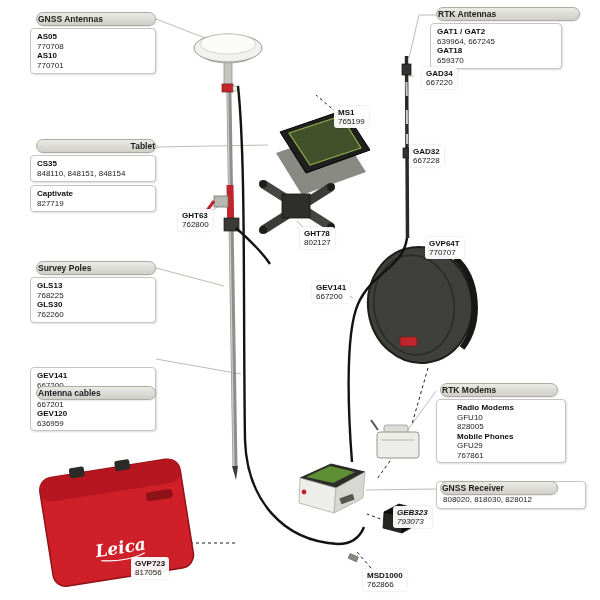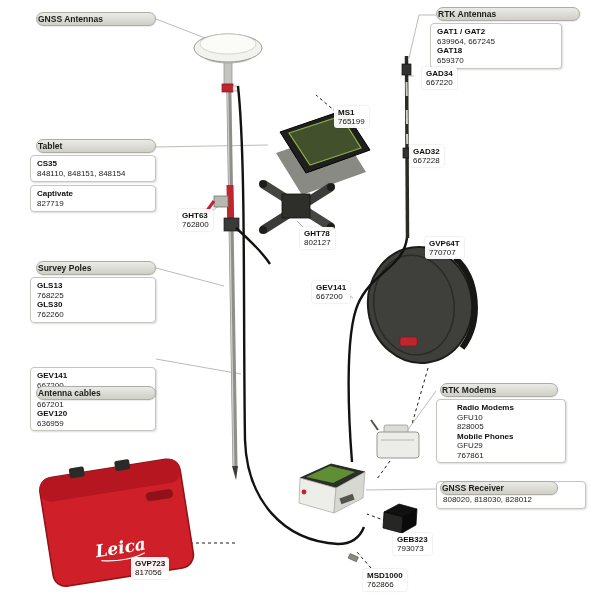--- a/index.html
+++ b/index.html
@@ -157,30 +157,36 @@
       <rect x="46" y="468" width="142" height="24" rx="11" fill="#b5161f"></rect>
       <rect x="78" y="462" width="15" height="10" rx="2" fill="#2a2a26"></rect>
       <rect x="124" y="462" width="15" height="10" rx="2" fill="#2a2a26"></rect>
       <rect x="150" y="498" width="27" height="9" rx="4" fill="#8f1218"></rect>
       <text x="117" y="554" text-anchor="middle" font-family="DejaVu Serif, serif" font-style="italic" font-weight="bold" font-size="17" fill="#ffffff">Leica</text>
       <path d="M96,558 C 112,562 130,561 140,557" fill="none" stroke="#ffffff" stroke-width="1.2"></path>
     </g>
   </svg>
 
   <div class="ib-header" style="left:36px;top:12px;width:120px;">GNSS Antennas</div>
+  <div class="ib-body" style="left:30px;top:28px;width:126px;height:46px;">
+    <div class="b">AS05</div>
+    <div>770708</div>
+    <div class="b">AS10</div>
+    <div>770701</div>
+  </div>
 
   <div class="ib-header" style="left:436px;top:7px;width:144px;">RTK Antennas</div>
   <div class="ib-body" style="left:430px;top:23px;width:132px;height:46px;">
     <div class="b">GAT1 / GAT2</div>
     <div>639964, 667245</div>
     <div class="b">GAT18</div>
     <div>659370</div>
   </div>
 
-  <div class="ib-header" style="left:36px;top:139px;width:120px;">Tablet</div>
+  <div class="ib-header" style="left:36px;top:139px;width:120px;text-align:right;">Tablet</div>
   <div class="ib-body" style="left:30px;top:155px;width:126px;height:27px;">
     <div class="b">CS35</div>
     <div>848110, 848151, 848154</div>
   </div>
   <div class="ib-body" style="left:30px;top:185px;width:126px;height:27px;">
     <div class="b">Captivate</div>
     <div>827719</div>
   </div>
 
   <div class="ib-header" style="left:36px;top:261px;width:120px;">Survey Poles</div>
@@ -238,21 +244,21 @@
     <div>667228</div>
   </div>
   <div class="plabel" style="left:425px;top:237px;">
     <div class="b">GVP64T</div>
     <div>770707</div>
   </div>
   <div class="plabel" style="left:312px;top:281px;">
     <div class="b">GEV141</div>
     <div>667200</div>
   </div>
-  <div class="plabel" style="left:393px;top:533px;">
+  <div class="plabel" style="left:393px;top:506px;font-style:italic;">
     <div class="b">GEB323</div>
     <div>793073</div>
   </div>
   <div class="plabel" style="left:363px;top:569px;">
     <div class="b">MSD1000</div>
     <div>762866</div>
   </div>
   <div class="plabel" style="left:131px;top:557px;">
     <div class="b">GVP723</div>
     <div>817056</div>

